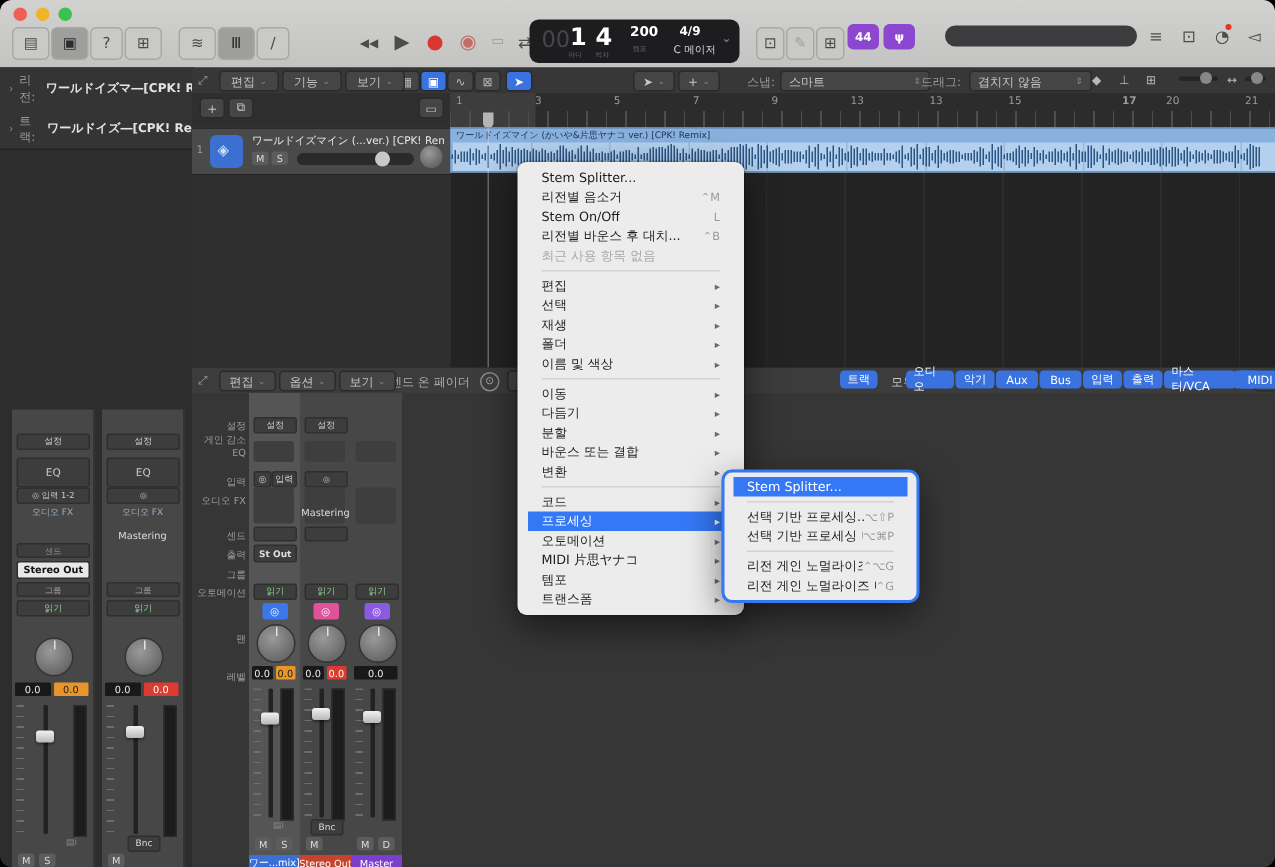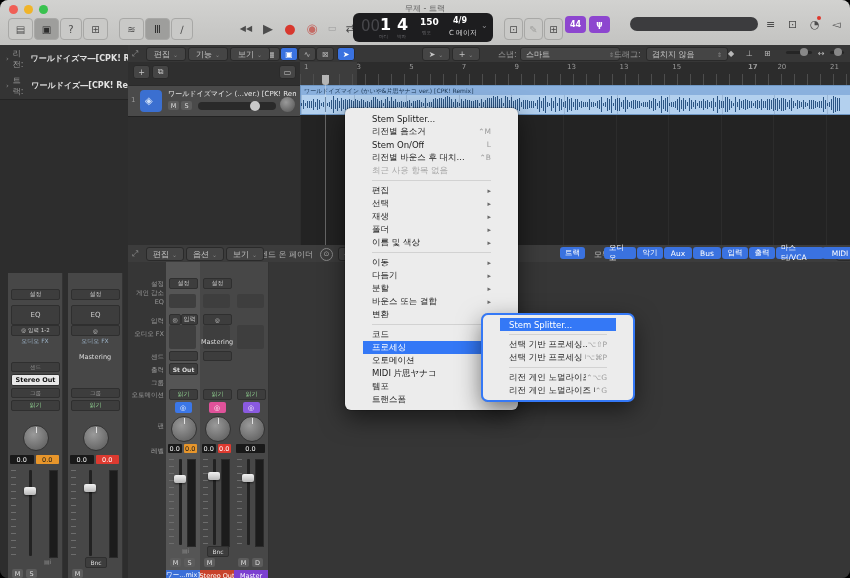--- a/index.html
+++ b/index.html
@@ -34,21 +34,21 @@
   .tlab{top:4px;font-size:8px;color:#9a9a9a;}
   #ruler{left:300px;top:62px;width:550px;height:23px;background:#2c2c2c;border-bottom:1px solid #1c1c1c;}
   .rnum{top:1px;font-size:7px;color:#9a9a9a;}
   #headercol{left:128px;top:62px;width:172px;height:183px;background:#2f2f2f;border-right:1px solid #1f1f1f;}
   #trackrow{left:128px;top:85px;width:172px;height:30px;background:#4a4a4a;border-top:1px solid #2a2a2a;border-bottom:1px solid #222;}
   .msbtn{width:11px;height:9px;border-radius:2px;background:#5c5c5c;color:#ddd;font-size:6.5px;display:flex;align-items:center;justify-content:center;}
   #lane{left:300px;top:85px;width:550px;height:160px;background:#232323;}
   #region{left:300px;top:85px;width:549px;height:28px;background:#b3d0ee;border:1px solid #6f97c4;}
   #regionhead{left:0;top:0;width:549px;height:9px;background:#8ab0dd;color:#17324f;font-size:6px;line-height:9px;padding-left:3px;overflow:hidden;white-space:nowrap;}
   
-  .menu{background:#ececec;border-radius:6px;box-shadow:0 8px 24px rgba(0,0,0,.55),0 0 0 1px rgba(0,0,0,.18);padding:4px 18px;}
+  .menu{background:#ececec;border-radius:6px;box-shadow:0 8px 24px rgba(0,0,0,.55),0 0 0 1px rgba(0,0,0,.18);padding:4px 7px;}
   .mrow{height:13px;display:flex;align-items:center;padding:0 9px;font-size:8.5px;color:#1c1c1c;}
   .mrow .sc{margin-left:auto;color:#9a9a9a;font-size:7.5px;}
   .mrow .ar{margin-left:auto;color:#6a6a6a;font-size:7px;}
   .mrow.dis{color:#a8a8a8;}
   .mrow.hl{background:#3478f6;color:#fff;}
   .mrow.hl .ar,.mrow.hl .sc{color:#fff;}
   .msep{height:1px;background:#d2d2d2;margin:3px 9px;}
   
   #mixtb{left:128px;top:245px;width:722px;height:17px;background:#3c3c3c;border-bottom:1px solid #262626;}
   .fpill{top:2px;height:12px;background:#3a72e0;border-radius:3px;color:#fff;font-size:7.5px;display:flex;align-items:center;justify-content:center;padding:0 5px;}
@@ -71,21 +71,20 @@
 </style>
 </head>
 <body>
 
 <div id="stage">
 
   <div class="abs" id="topbar">
     <div class="abs tl" style="left:9px;background:#f05f56"></div>
     <div class="abs tl" style="left:24px;background:#f0b429"></div>
     <div class="abs tl" style="left:39px;background:#39c24f"></div>
-    <div class="abs" style="left:0;top:3px;width:850px;text-align:center;font-size:8px;color:#5c5c5c">무제 - 트랙</div>
 
     <div class="abs tbtn" style="left:8px;width:23px">
         <span>▤</span>
       </div>
     <div class="abs tbtn pressed" style="left:34px;width:23px">
         <span>▣</span>
       </div>
     <div class="abs tbtn" style="left:60px;width:20px">
         <span>?</span>
       </div>
@@ -120,21 +119,21 @@
     <div class="abs transport" style="left:340px;font-size:11px">
         <span>⇄</span>
       </div>
 
     <div class="abs" id="lcd">
       <span class="abs" style="left:8px;top:4px;font-size:15px;color:#47474b">00</span>
       <span class="abs" style="left:27px;top:2px;font-size:16px;font-weight:bold">1</span>
       <span class="abs" style="left:44px;top:2px;font-size:16px;font-weight:bold">4</span>
       <span class="abs lcdlab" style="left:26px;top:21px">마디</span>
       <span class="abs lcdlab" style="left:44px;top:21px">박자</span>
-      <span class="abs" style="left:67px;top:4px;font-size:9px;font-weight:bold">150</span>
+      <span class="abs" style="left:67px;top:4px;font-size:9px;font-weight:bold">200</span>
       <span class="abs lcdlab" style="left:69px;top:17px">템포</span>
       <span class="abs" style="left:100px;top:3px;font-size:8px;font-weight:bold">4/9</span>
       <span class="abs" style="left:96px;top:15px;font-size:7px;color:#d8d8da">C 메이저</span>
       <span class="abs" style="left:128px;top:8px;font-size:8px;color:#8a8a8e">⌄</span>
     </div>
 
     <div class="abs tbtn" style="left:504px;width:17px">
         <span>⊡</span>
       </div>
     <div class="abs tbtn" style="left:524px;width:17px;color:#a0a09e">

